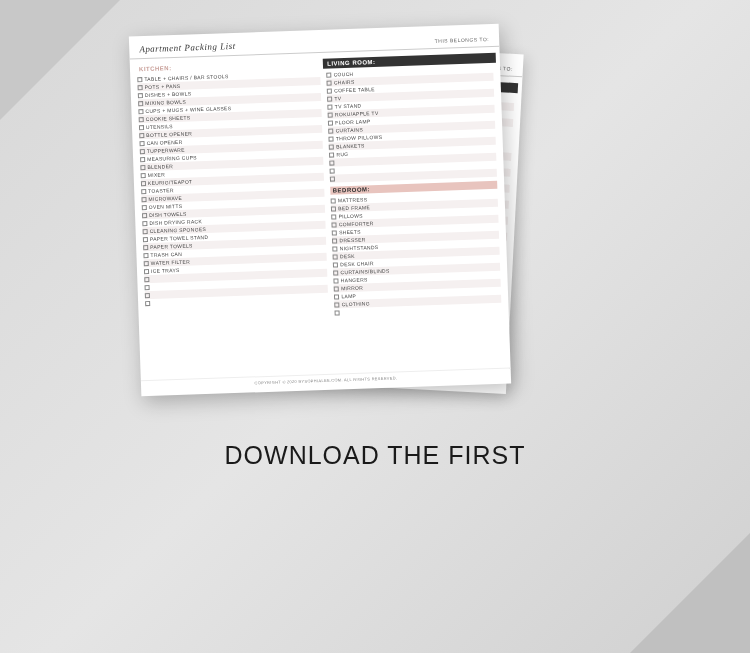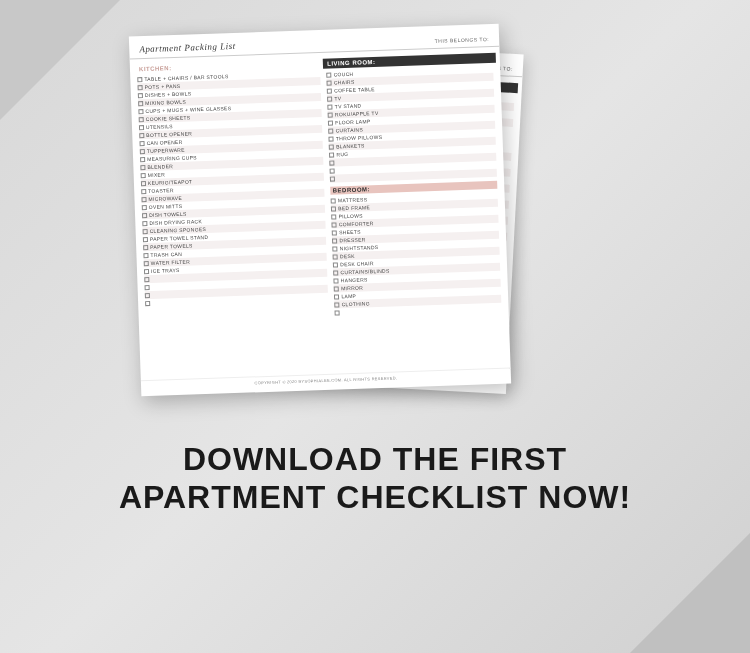--- a/index.html
+++ b/index.html
@@ -152,22 +152,22 @@
 
     
     .bottom-text {
       text-align: center;
       margin-top: 20px;
       z-index: 10;
     }
 
     .bottom-text h1 {
       font-family: 'Arial Black', Arial, sans-serif;
-      font-size: 32px;
-      font-weight: 700;
+      font-size: 25px;
+      font-weight: 400;
       color: #1a1a1a;
       text-transform: uppercase;
       letter-spacing: 1px;
       line-height: 1.2;
     }
 
     
     .corner-triangle-tl {
       position: absolute;
       top: 0;
@@ -331,16 +331,15 @@
         <div style="position: absolute; bottom: 4px; left: 0; right: 0;">
           <div class="doc-footer">COPYRIGHT © 2020 BYSOPHIALEE.COM. ALL RIGHTS RESERVED.</div>
         </div>
       </div>
 
     </div>
   </div>
 
   <div class="bottom-text">
     <h1>DOWNLOAD THE FIRST</h1>
-    <h1>APARTMENT CHECKLIST NOW!</h1>
   </div>
 
 </div>
 
 </body></html>

